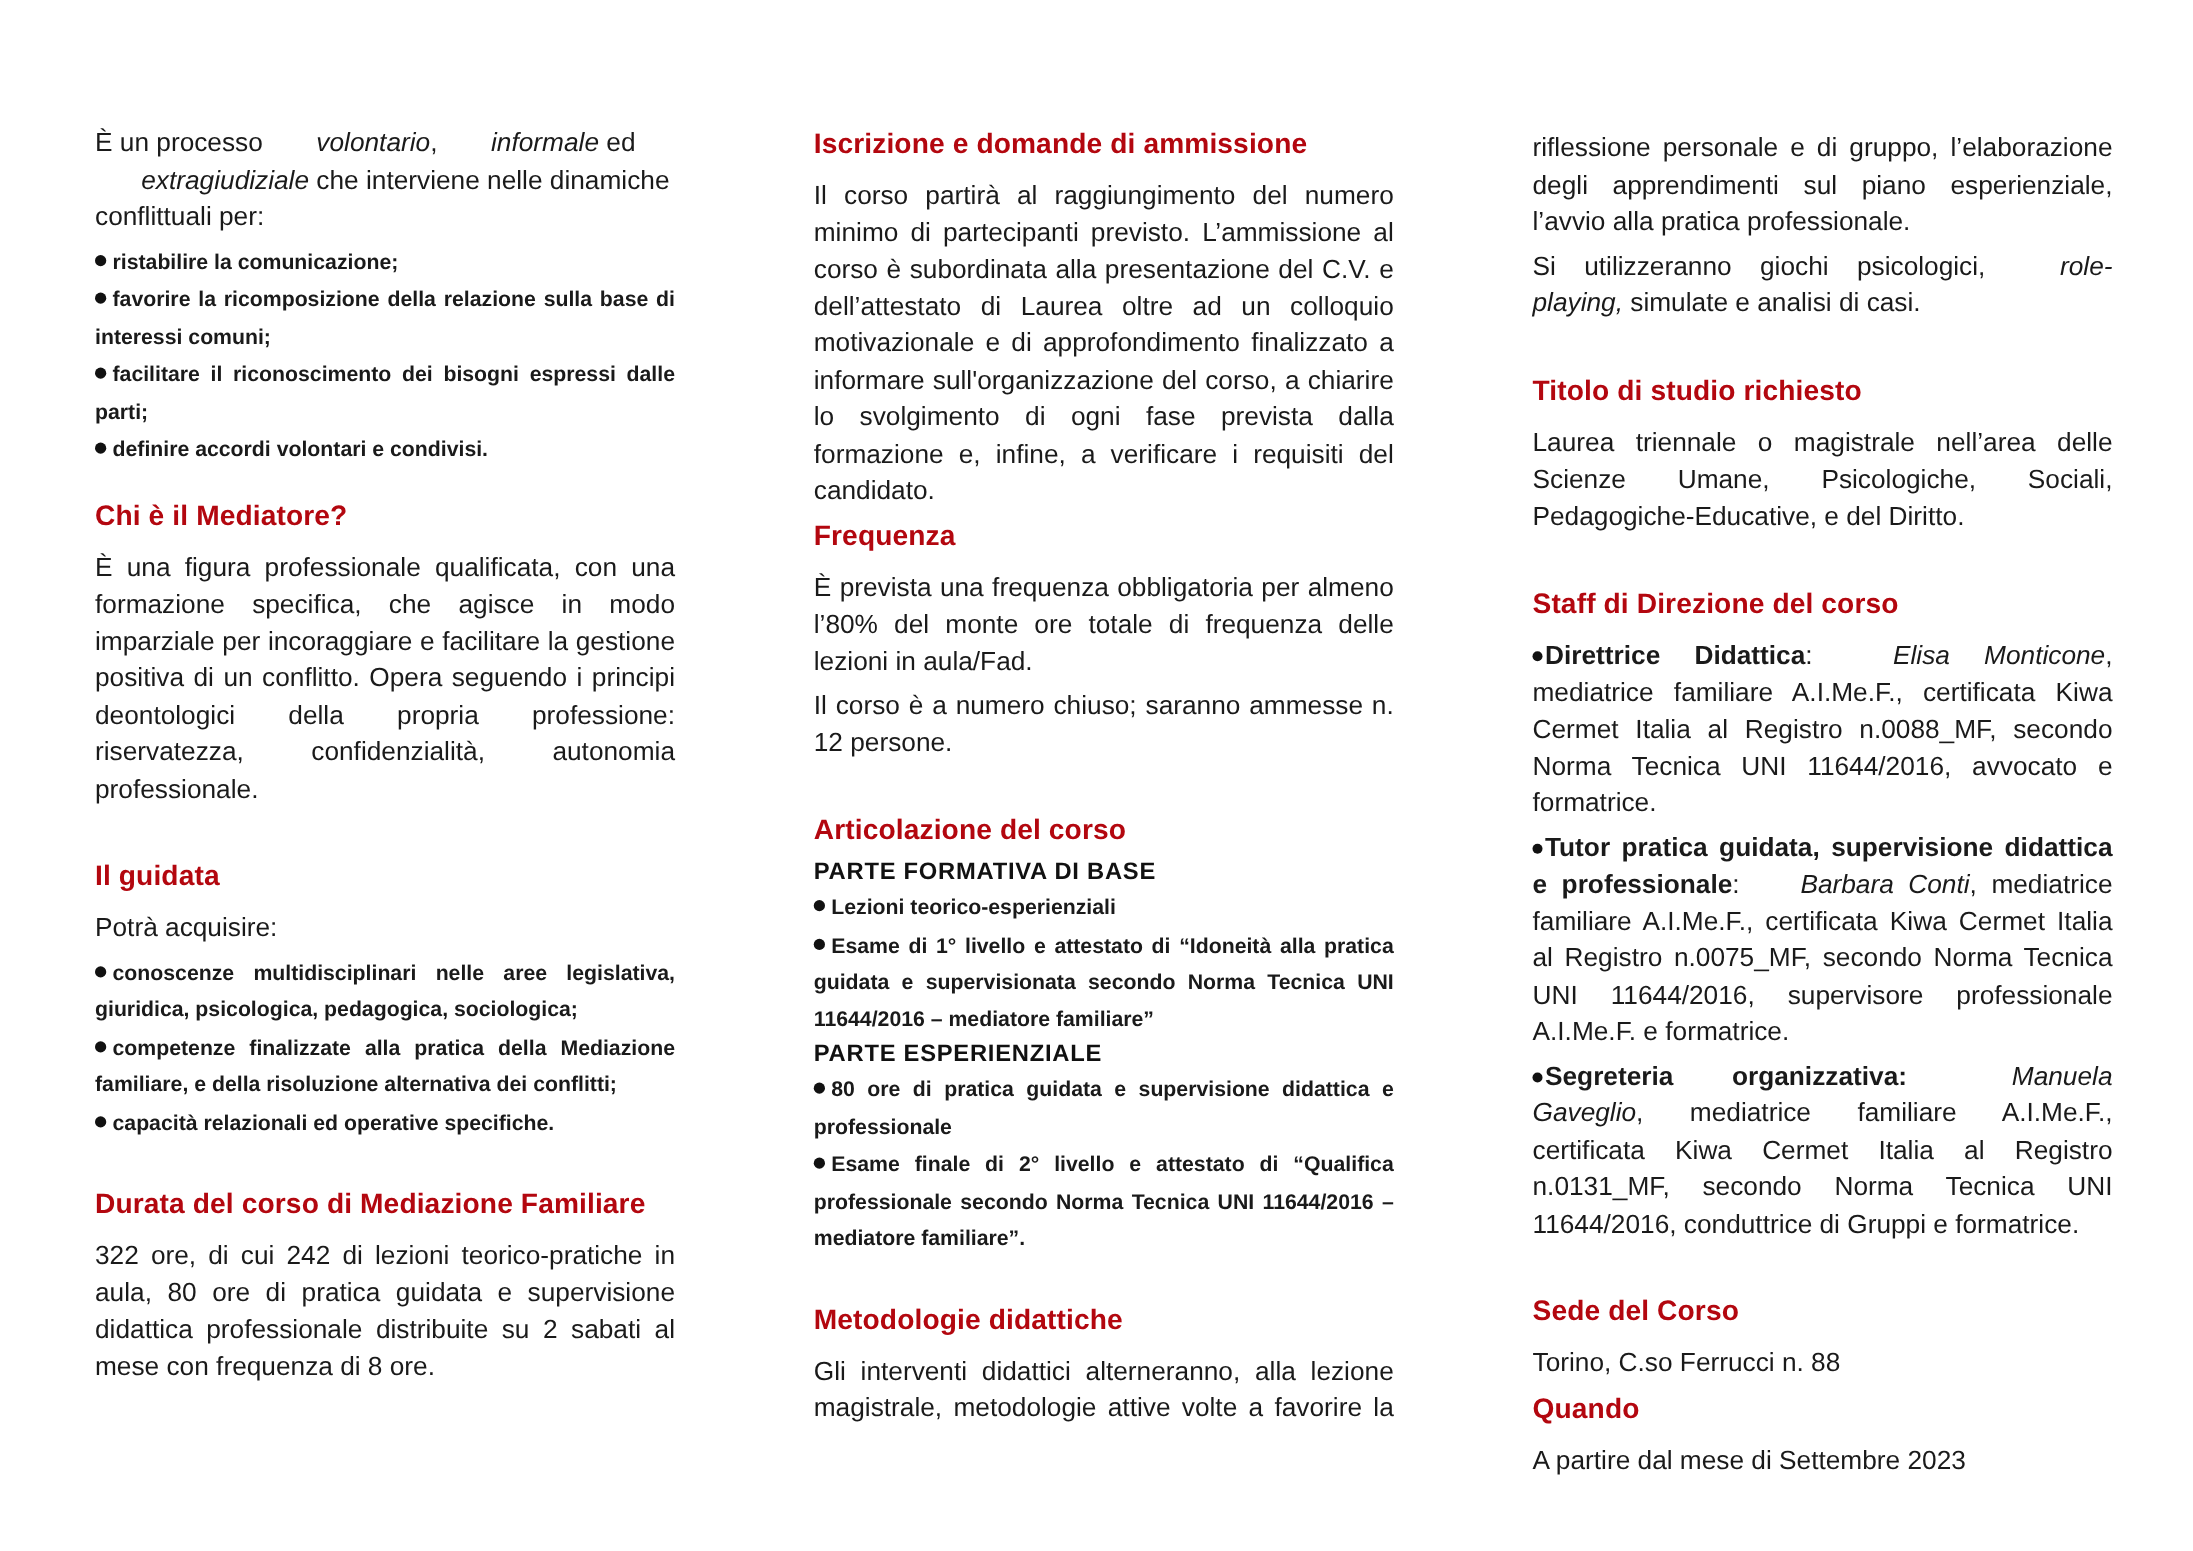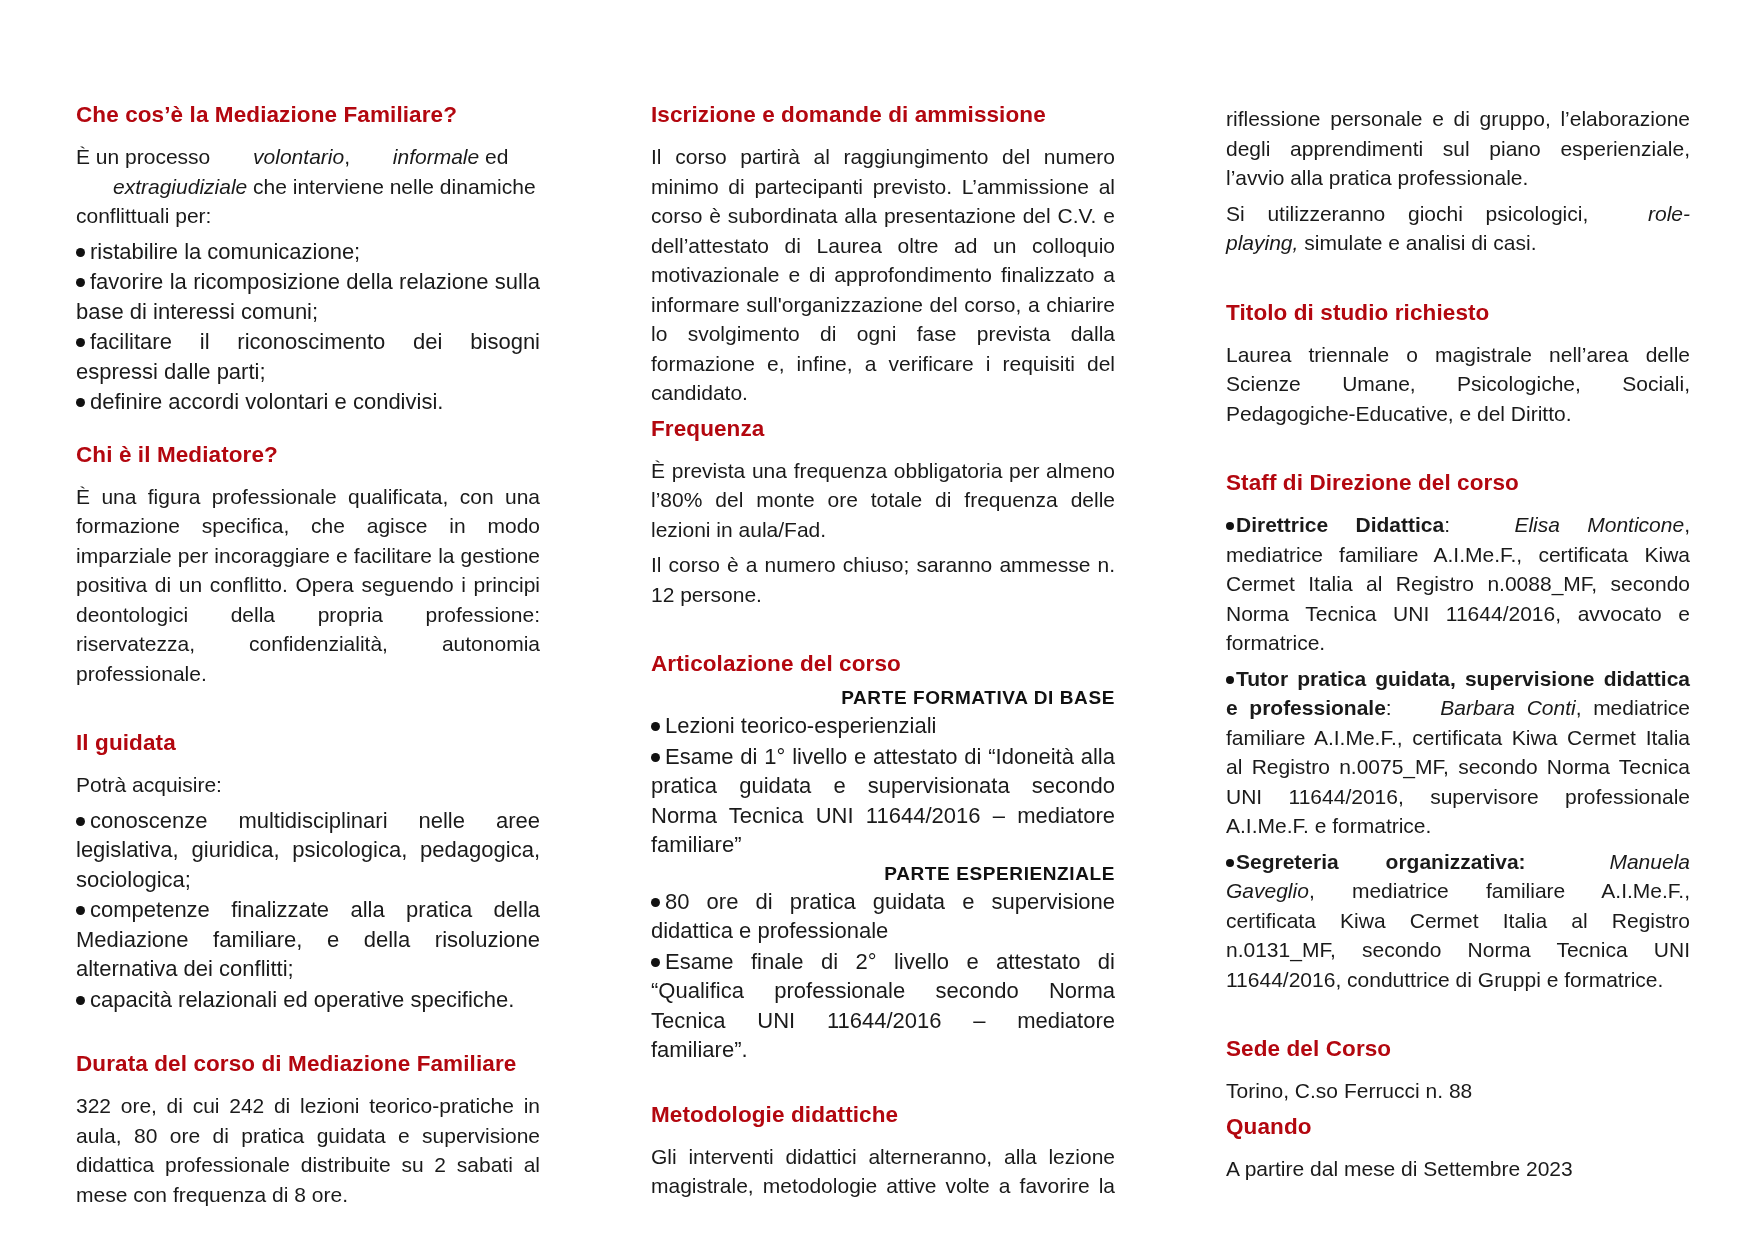--- a/index.html
+++ b/index.html
@@ -8,33 +8,32 @@
   .col { position: absolute; top: 100px; width: 464px; }
   .c1 { left: 76px; }
   .c2 { left: 651px; }
   .c3 { left: 1226px; top: 104px; }
   h2 { color: #b3070f; font-family: "Liberation Sans", sans-serif; font-weight: bold;
        font-size: 22.5px; margin: 0 0 12px 0; line-height: 30px; letter-spacing: 0.1px; }
   p { font-size: 21px; line-height: 29.5px; margin: 0 0 6px 0; text-align: justify; }
   p.left { text-align: left; }
   .b { font-weight: bold; }
   .i { font-style: italic; margin-left: 37px; }
-  .bullet-item { font-size: 22px; line-height: 29.5px; margin: 0 0 1px 0; text-align: justify; }
+  .bullet-item { font-size: 17px; line-height: 29.5px; margin: 0 0 1px 0; text-align: justify; font-weight: bold; }
   .bullet { display: inline-block; width: 9px; height: 9px; border-radius: 50%; background: #111;
             margin-right: 5px; vertical-align: 2px; }
-  .subhead { font-weight: bold; font-size: 19px; letter-spacing: 0.6px; line-height: 26px; margin: 0; color: #111; text-align: right; }
+  .subhead { font-weight: bold; font-size: 19px; letter-spacing: 0.6px; line-height: 26px; margin: 0; color: #111; }
   .gap-m { height: 22px; }
   .gap-l { height: 34px; }
 </style>
 </head>
 <body>
 
 <div class="col c1">
   <section>
-    <h2>Che cos’è la Mediazione Familiare?</h2>
     <p class="left"><span>È un processo </span><span class="i">volontario</span><span>, </span><span class="i">informale</span><span> ed </span><span class="i">extragiudiziale</span><span> che interviene nelle dinamiche conflittuali per:</span></p>
     <div class="bullet-item"><span class="bullet"></span><span>ristabilire la comunicazione;</span></div>
     <div class="bullet-item"><span class="bullet"></span><span>favorire la ricomposizione della relazione sulla base di interessi comuni;</span></div>
     <div class="bullet-item"><span class="bullet"></span><span>facilitare il riconoscimento dei bisogni espressi dalle parti;</span></div>
     <div class="bullet-item"><span class="bullet"></span><span>definire accordi volontari e condivisi.</span></div>
   </section>
   <div class="gap-m"></div>
   <section>
     <h2>Chi è il Mediatore?</h2>
     <p>È una figura professionale qualificata, con una formazione specifica, che agisce in modo imparziale per incoraggiare e facilitare la gestione positiva di un conflitto. Opera seguendo i principi deontologici della propria professione: riservatezza, confidenzialità, autonomia professionale.</p>

